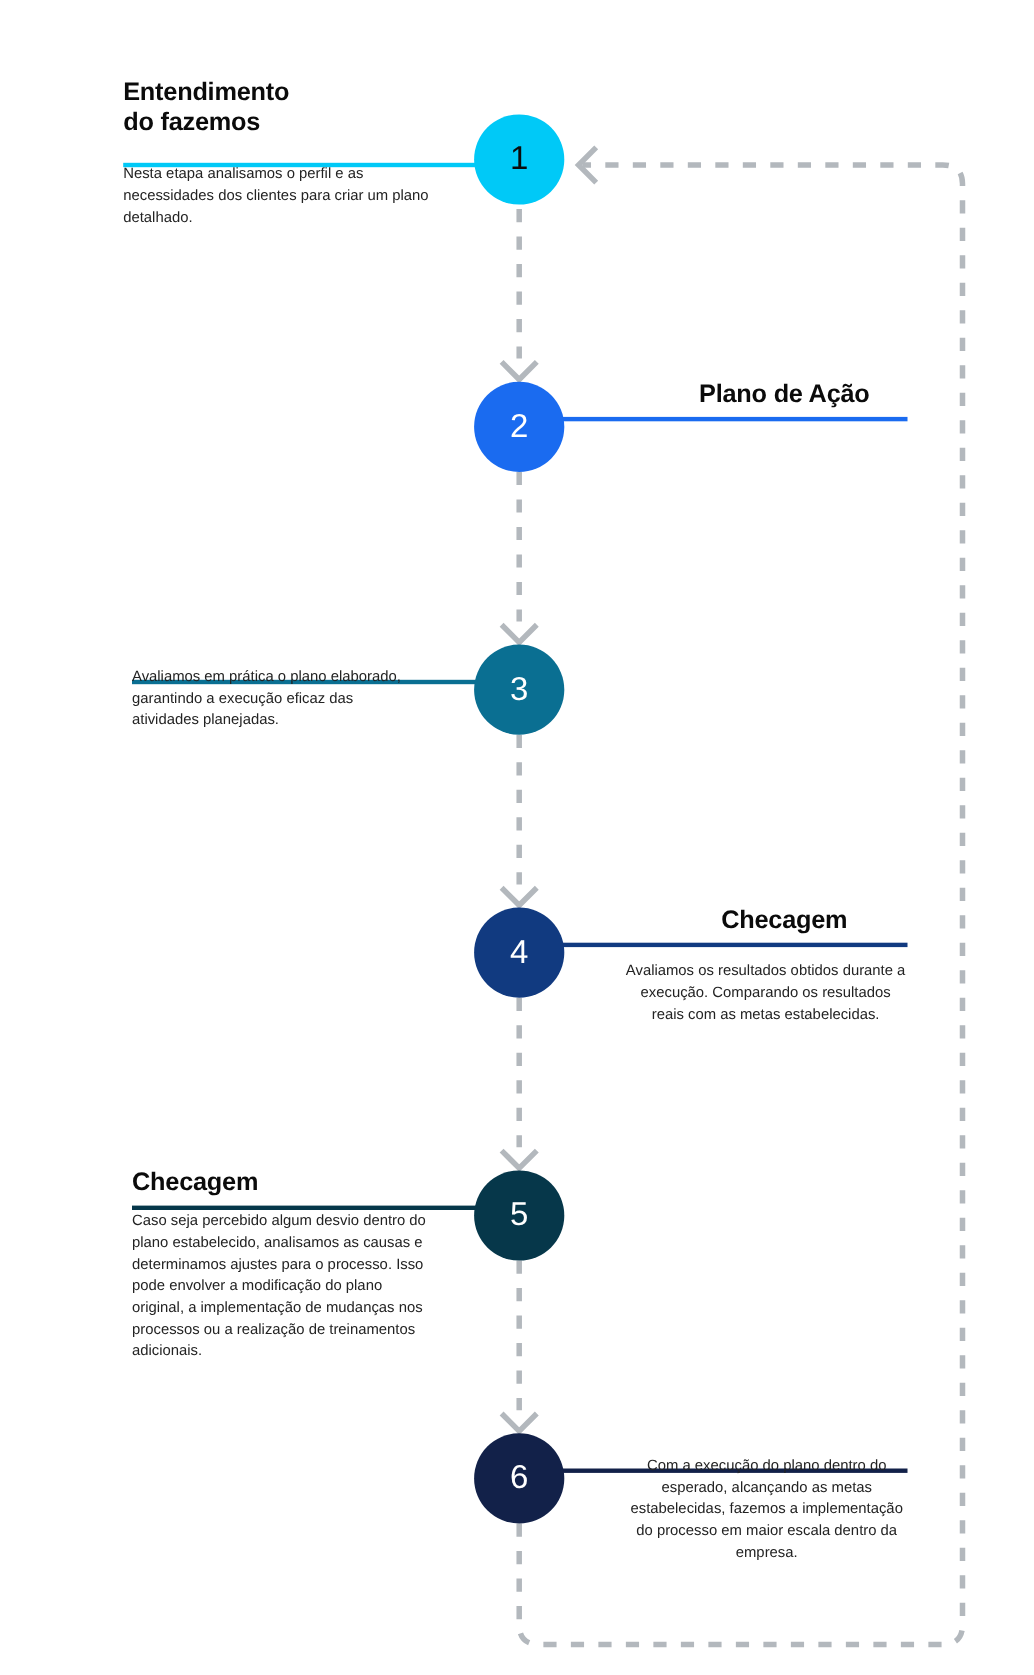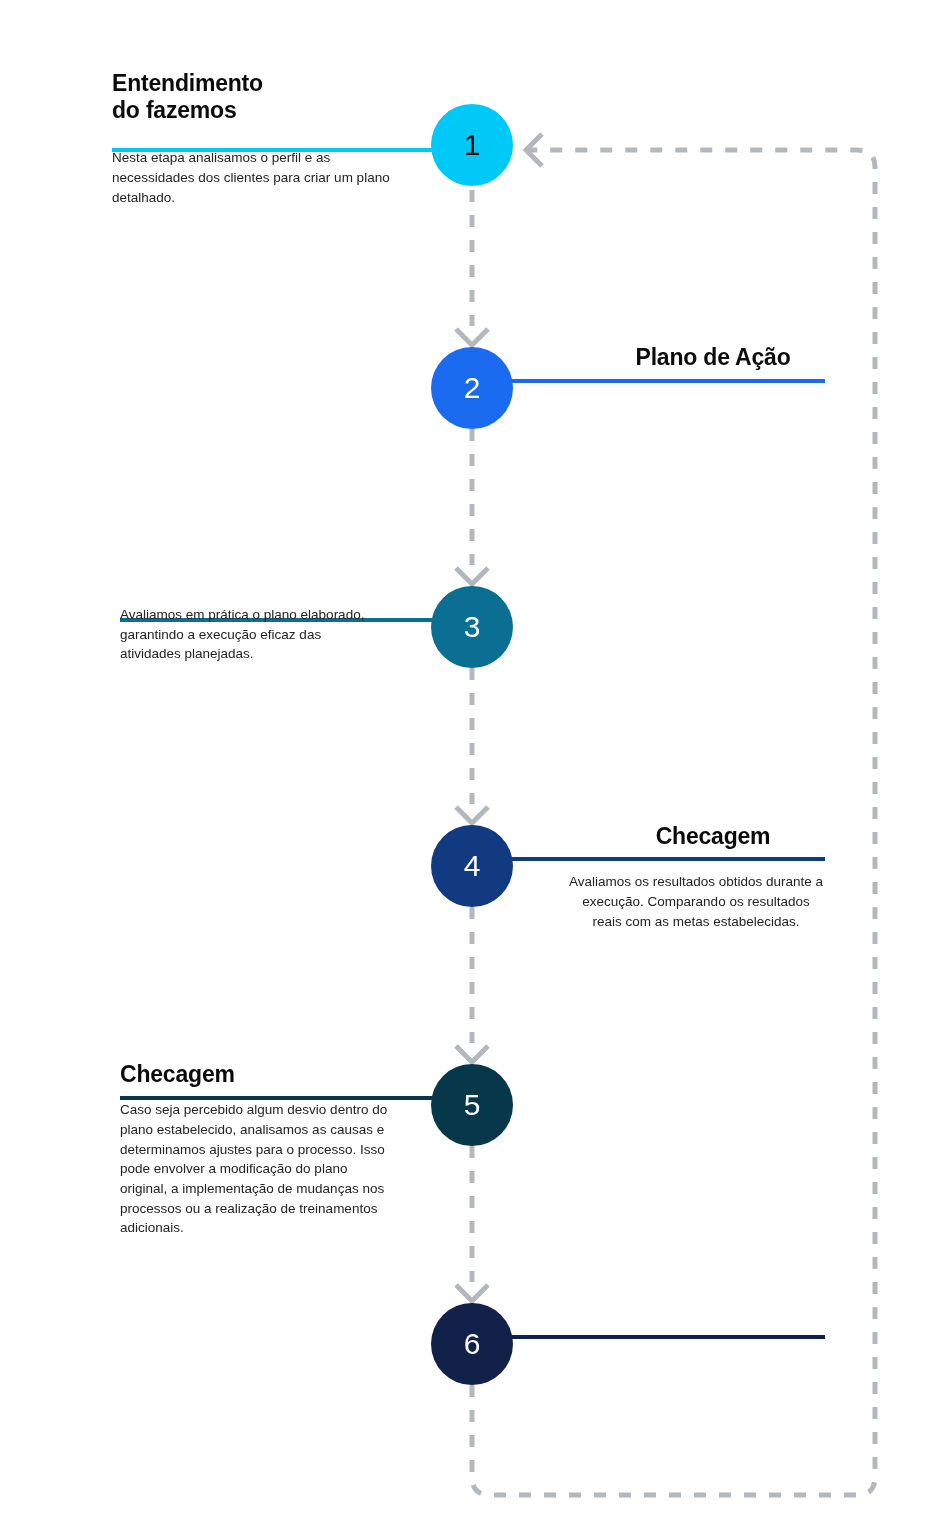--- a/index.html
+++ b/index.html
@@ -163,16 +163,17 @@
       <p class="step-desc" style="margin-top:12px; width:274px;">Caso seja percebido algum desvio dentro do plano estabelecido, analisamos as causas e determinamos ajustes para o processo. Isso pode envolver a modificação do plano original, a implementação de mudanças nos processos ou a realização de treinamentos adicionais.</p>
     </div>
   </div>
 
   <div class="step side-right">
     <div class="rule" style="left:480px; top:1335px; width:345px; background:#122149;"></div>
     <div class="node" style="left:431px; top:1303px; width:82px; height:82px; background:#122149; color:#ffffff;">
       <span>6</span>
     </div>
     <div class="text-col" style="left:568px; top:1300px;">
+      <p class="step-desc" style="margin-top:22px; width:258px;">Com a execução do plano dentro do esperado, alcançando as metas estabelecidas, fazemos a implementação do processo em maior escala dentro da empresa.</p>
     </div>
   </div>
 
 </div>
 
 </body></html>

